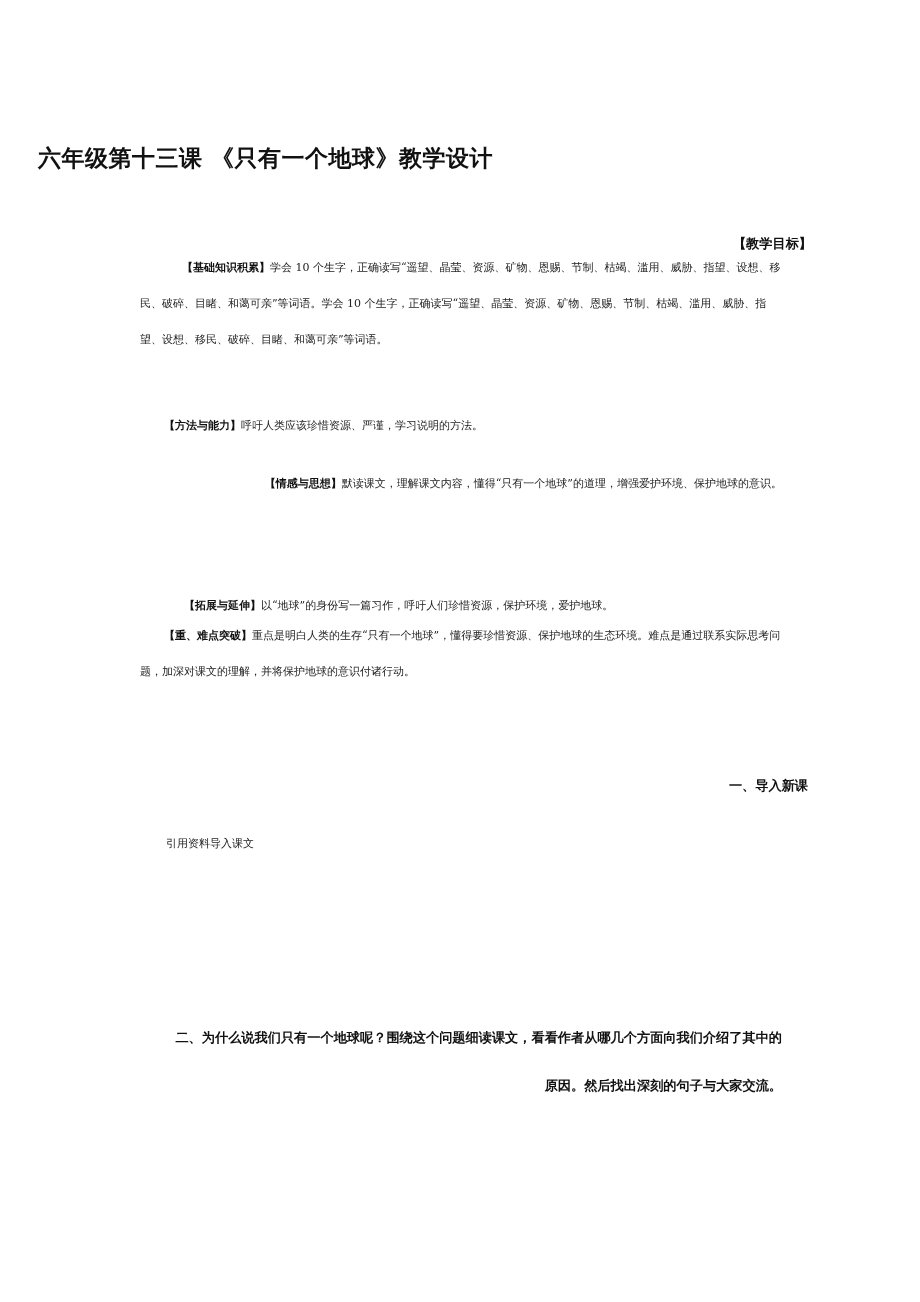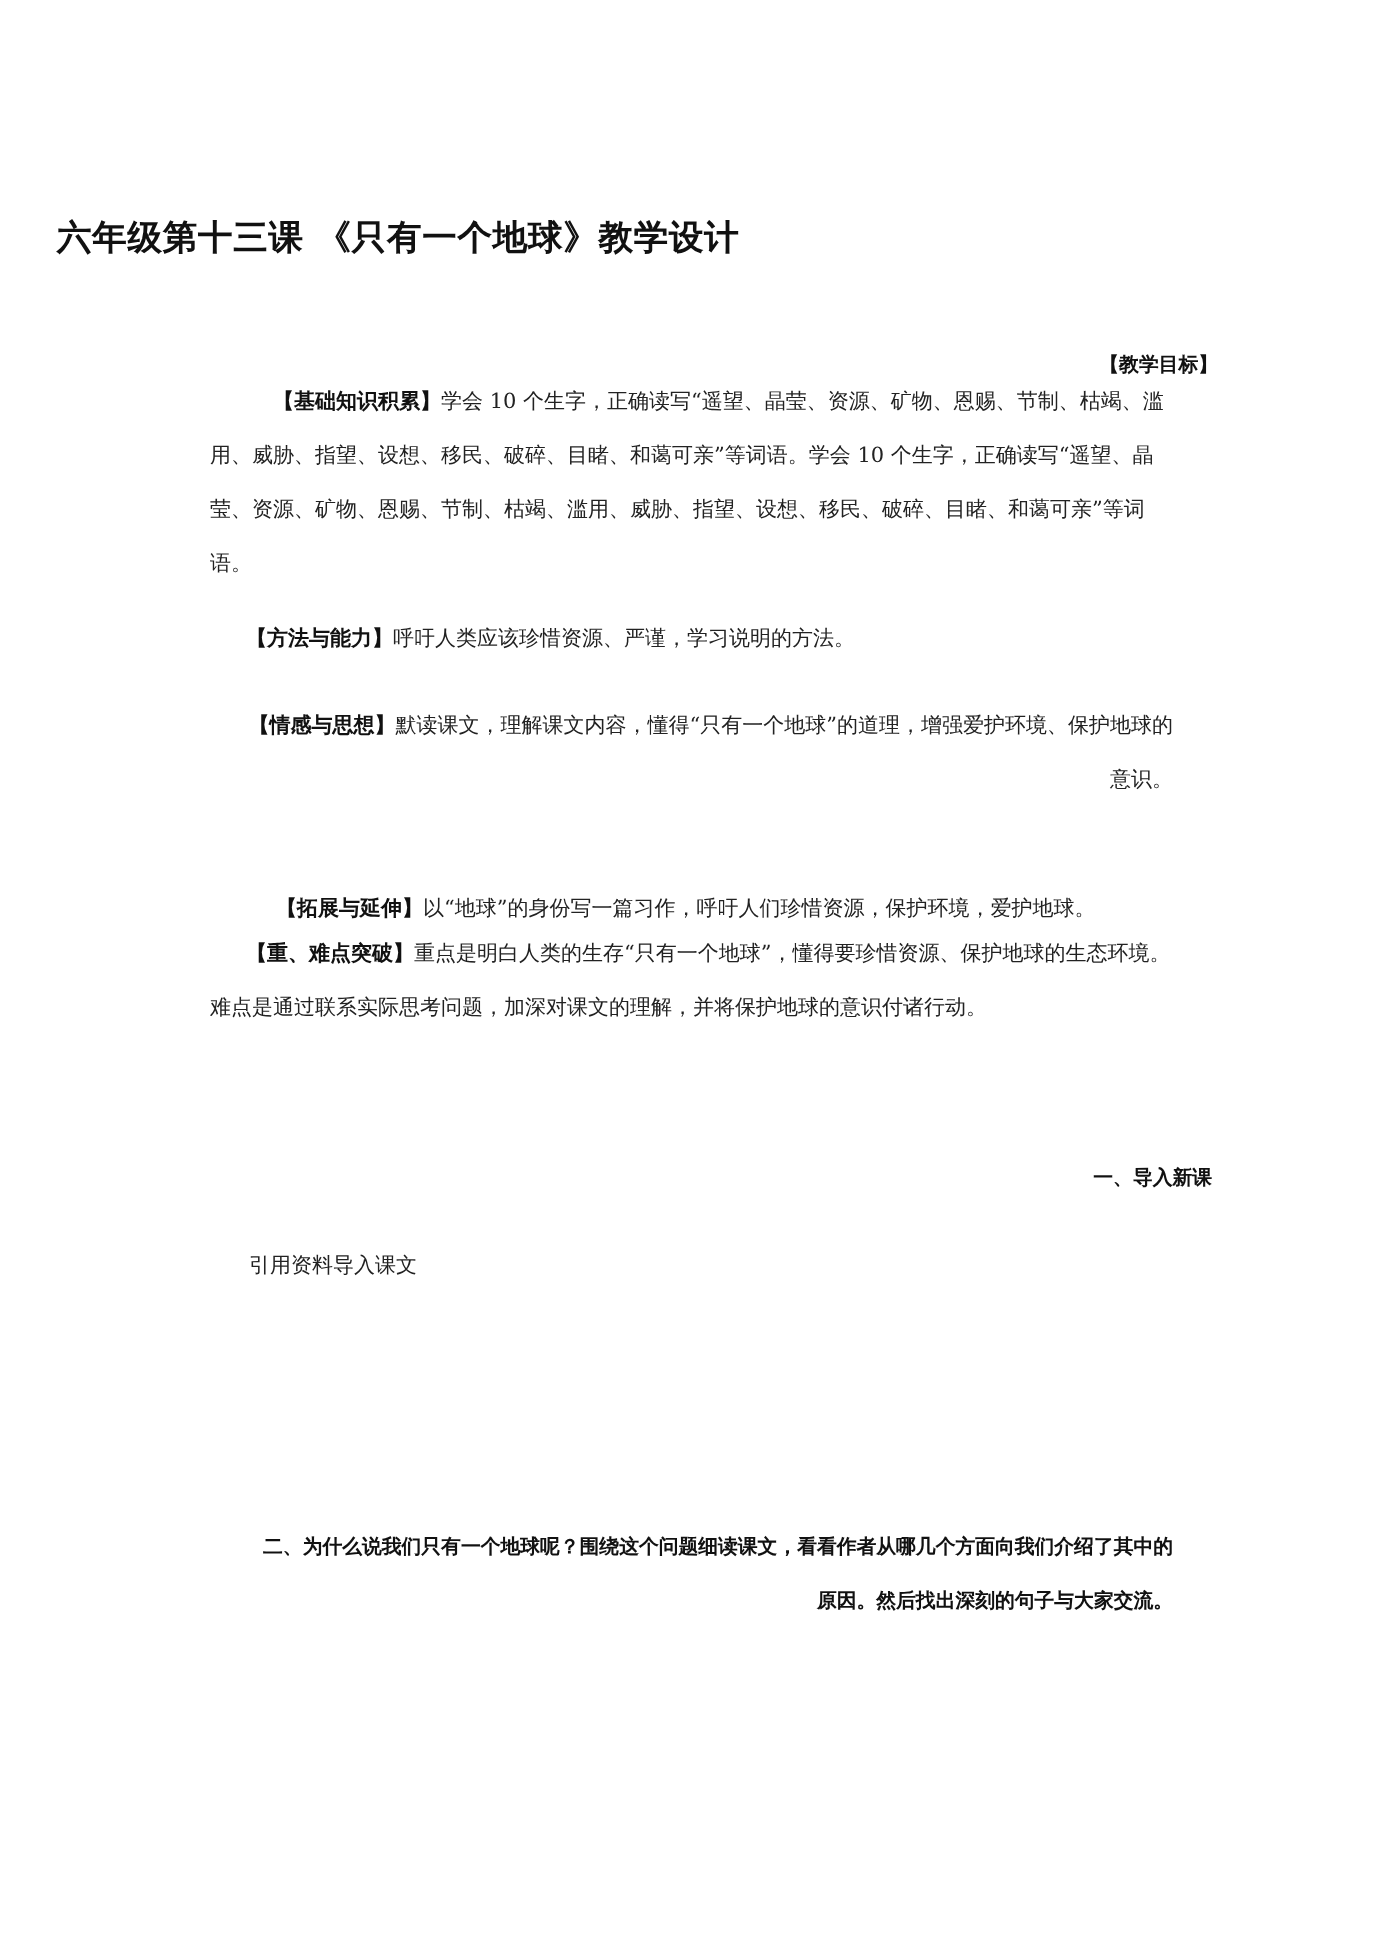--- a/index.html
+++ b/index.html
@@ -2,21 +2,21 @@
 <html><head>
 <meta charset="utf-8">
 <style>
   html, body { margin: 0; padding: 0; background: #ffffff; }
   body { width: 920px; height: 1302px; position: relative; overflow: hidden;
          font-family: "DejaVu Serif", "Liberation Serif", serif; color: #1a1a1a; }
   .page { position: absolute; left: 0; top: 0; width: 920px; height: 1302px; background: #fff; }
   .title { position: absolute; top: 143px; left: 0; width: 738px; text-align: left;
            font-family: "DejaVu Sans", "Liberation Sans", sans-serif; font-weight: bold;
            font-size: 23px; letter-spacing: 0.5px; color: #111; margin-left: 38px; }
-  .blk { position: absolute; left: 140px; width: 642px; font-size: 14px; line-height: 36px; color: #222; }
+  .blk { position: absolute; left: 140px; width: 642px; font-size: 11px; line-height: 36px; color: #222; }
   .lbl { font-family: "DejaVu Sans", "Liberation Sans", sans-serif; font-weight: bold; color: #111; }
   .head { font-family: "DejaVu Sans", "Liberation Sans", sans-serif; font-weight: bold; font-size: 13.2px; color: #111; text-align: right; }
 </style>
 </head>
 <body>
 
 <div class="page">
 
   <div class="title">六年级第十三课  《只有一个地球》教学设计</div>
 
@@ -41,16 +41,16 @@
   <div class="blk" style="top:618px; text-indent:24px;">
     <span class="lbl">【重、难点突破】</span><span>重点是明白人类的生存“只有一个地球”，懂得要珍惜资源、保护地球的生态环境。难点是通过联系实际思考问题，加深对课文的理解，并将保护地球的意识付诸行动。</span>
   </div>
 
 
   <div class="blk head" style="top:768px; left:166px;">一、导入新课</div>
 
   <div class="blk" style="top:826px; left:166px;">引用资料导入课文</div>
 
 
-  <div class="blk head" style="top:1014px; text-indent:26px; line-height:36px;">二、为什么说我们只有一个地球呢？围绕这个问题细读课文，看看作者从哪几个方面向我们介绍了其中的原因。然后找出深刻的句子与大家交流。</div>
+  <div class="blk head" style="top:1014px; text-indent:26px; line-height:48px;">二、为什么说我们只有一个地球呢？围绕这个问题细读课文，看看作者从哪几个方面向我们介绍了其中的原因。然后找出深刻的句子与大家交流。</div>
 
 
 </div>
 
 </body></html>

